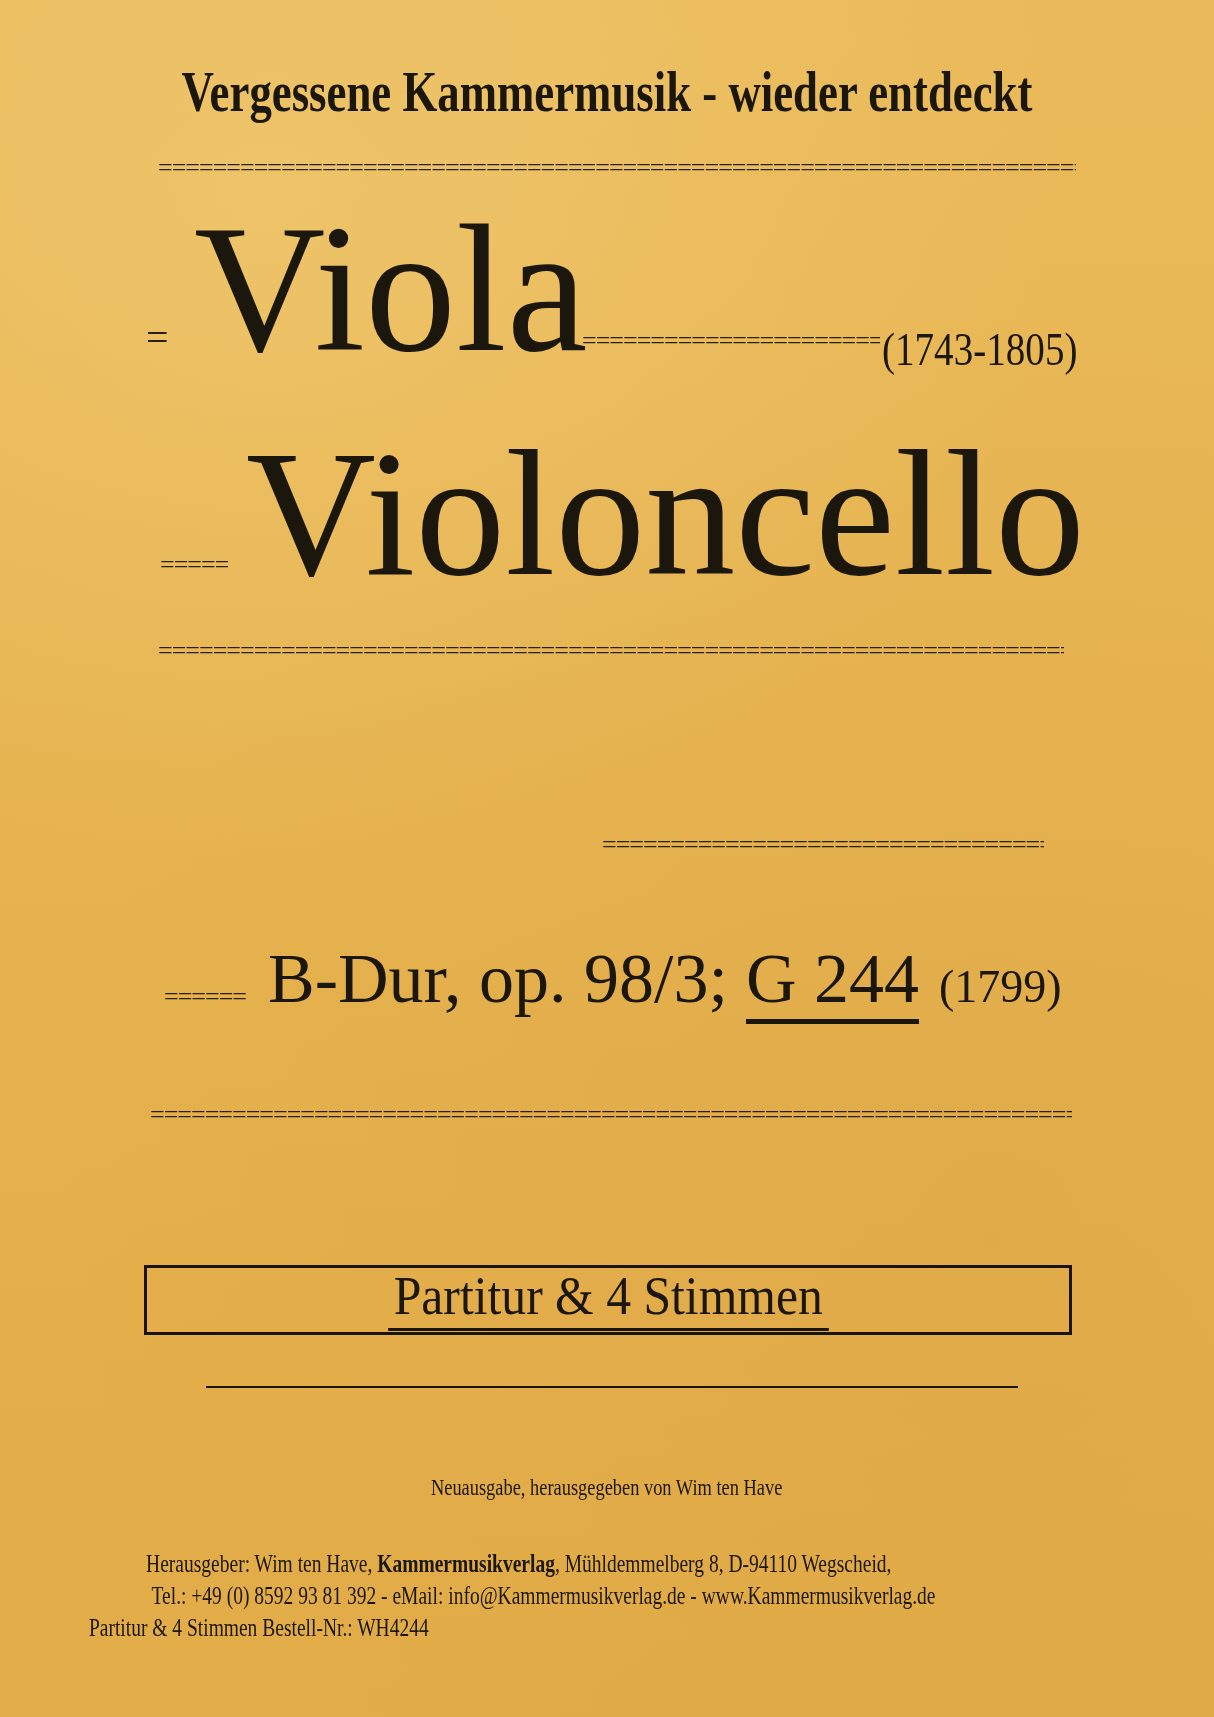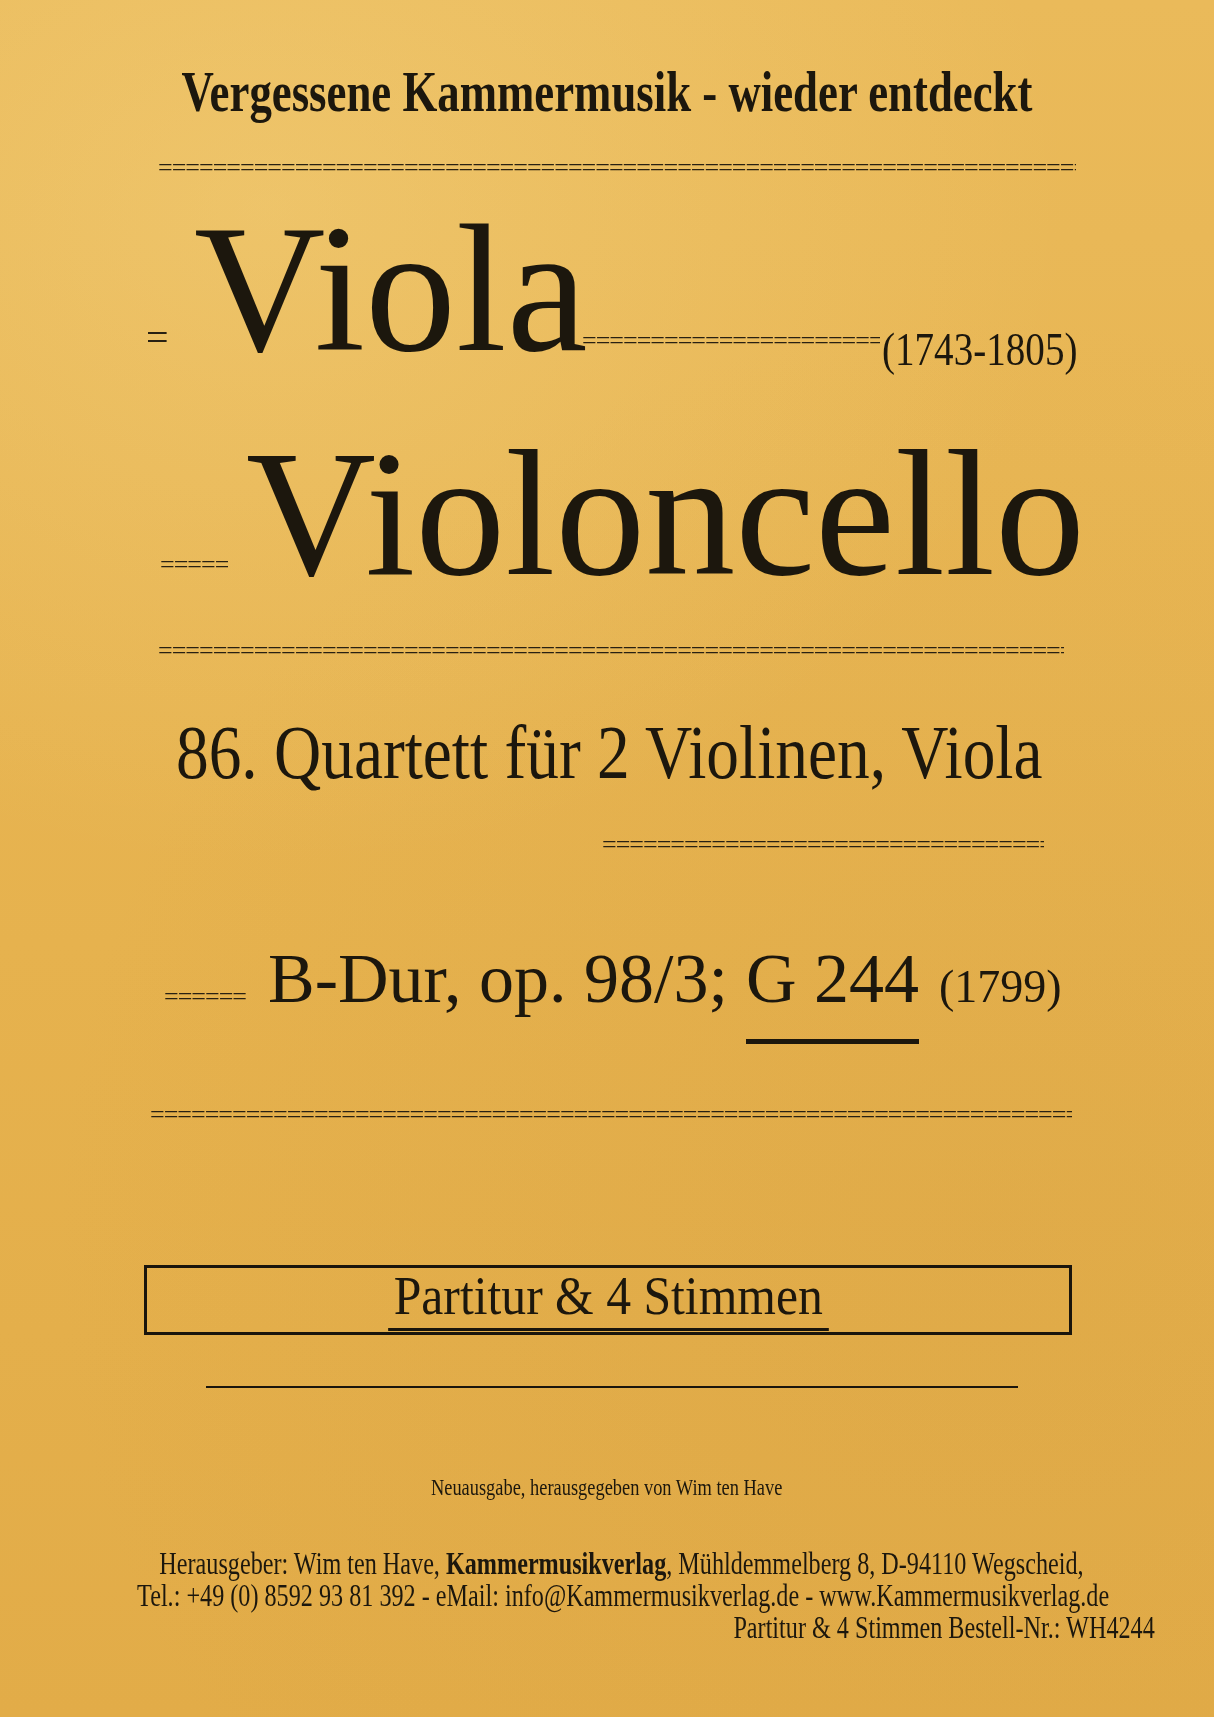--- a/index.html
+++ b/index.html
@@ -39,40 +39,40 @@
   .composer-last {left:246px;top:424px;font-size:180px;}
   .composer-years{left:882px;top:320px;font-size:46px;margin-top:7px;}
   .composer-years>span{display:inline-block;transform:scaleX(.85);transform-origin:0 50%;}
 
   .title-line{left:176px;font-size:76px;}
   .title-line>span{display:inline-block;transform:scaleX(.86);transform-origin:0 50%;}
   .title-line1{top:714px;}
   .title-line2{top:791px;}
 
   .key-line{left:268px;top:944px;font-size:70px;}
-  .key-catalog{margin-left:18px;border-bottom:5px solid #1c170d;padding-bottom:22px;}
+  .key-catalog{margin-left:18px;border-bottom:5px solid #1c170d;padding-bottom:2px;}
   .key-year{margin-left:20px;font-size:46px;}
 
   .format-box{
     left:144px;top:1222px;width:922px;height:64px;
     border:3px solid #1a150c;
     display:flex;align-items:center;justify-content:center;margin-top:43px;
   }
   .format-box-label{
     font-size:54px;line-height:1;
     display:inline-block;transform:scaleX(.92);
     border-bottom:3px solid #1a150c;padding:0 6px 5px 6px;
   }
 
   .thin-rule{left:206px;top:1386px;width:812px;height:2px;background:#1a150c;}
 
   .edition-note{left:0;right:0;top:1476px;text-align:center;font-size:23px;}
   .edition-note>span{display:inline-block;transform:scaleX(.80);}
 
-  .publisher{left:0;right:0;top:1548px;text-align:right;font-size:31px;}
+  .publisher{left:0;right:0;top:1548px;text-align:left;font-size:25px;padding-left:41px;}
   .publisher .pline{line-height:32px;}
   .publisher .pline>span.squeeze{display:inline-block;transform:scaleX(.78);white-space:nowrap;}
   .publisher b{font-weight:bold;}
 </style>
 </head>
 <body>
 
 <div class="page">
 
   <div class="abs series-header">
@@ -86,23 +86,20 @@
   <div class="eq luigi-fill">==========================</div>
   <div class="abs composer-years">
     <span>(1743-1805)</span>
   </div>
 
   <div class="eq bocc-prefix">=====</div>
   <div class="abs composer-last">Violoncello</div>
 
   <div class="eq rule-mid">================================================================================</div>
 
-  <div class="abs title-line title-line1">
-    <span>86. Quartett für 2 Violinen, Viola</span>
-  </div>
   <div class="eq title-fill">====================================</div>
 
   <div class="eq key-prefix">======</div>
   <div class="abs key-line"><span>B-Dur, op. 98/3;</span><span class="key-catalog">G 244</span><span class="key-year">(1799)</span></div>
 
   <div class="eq rule-bottom">================================================================================</div>
 
   <div class="abs format-box">
     <span class="format-box-label">Partitur &amp; 4 Stimmen</span>
   </div>

